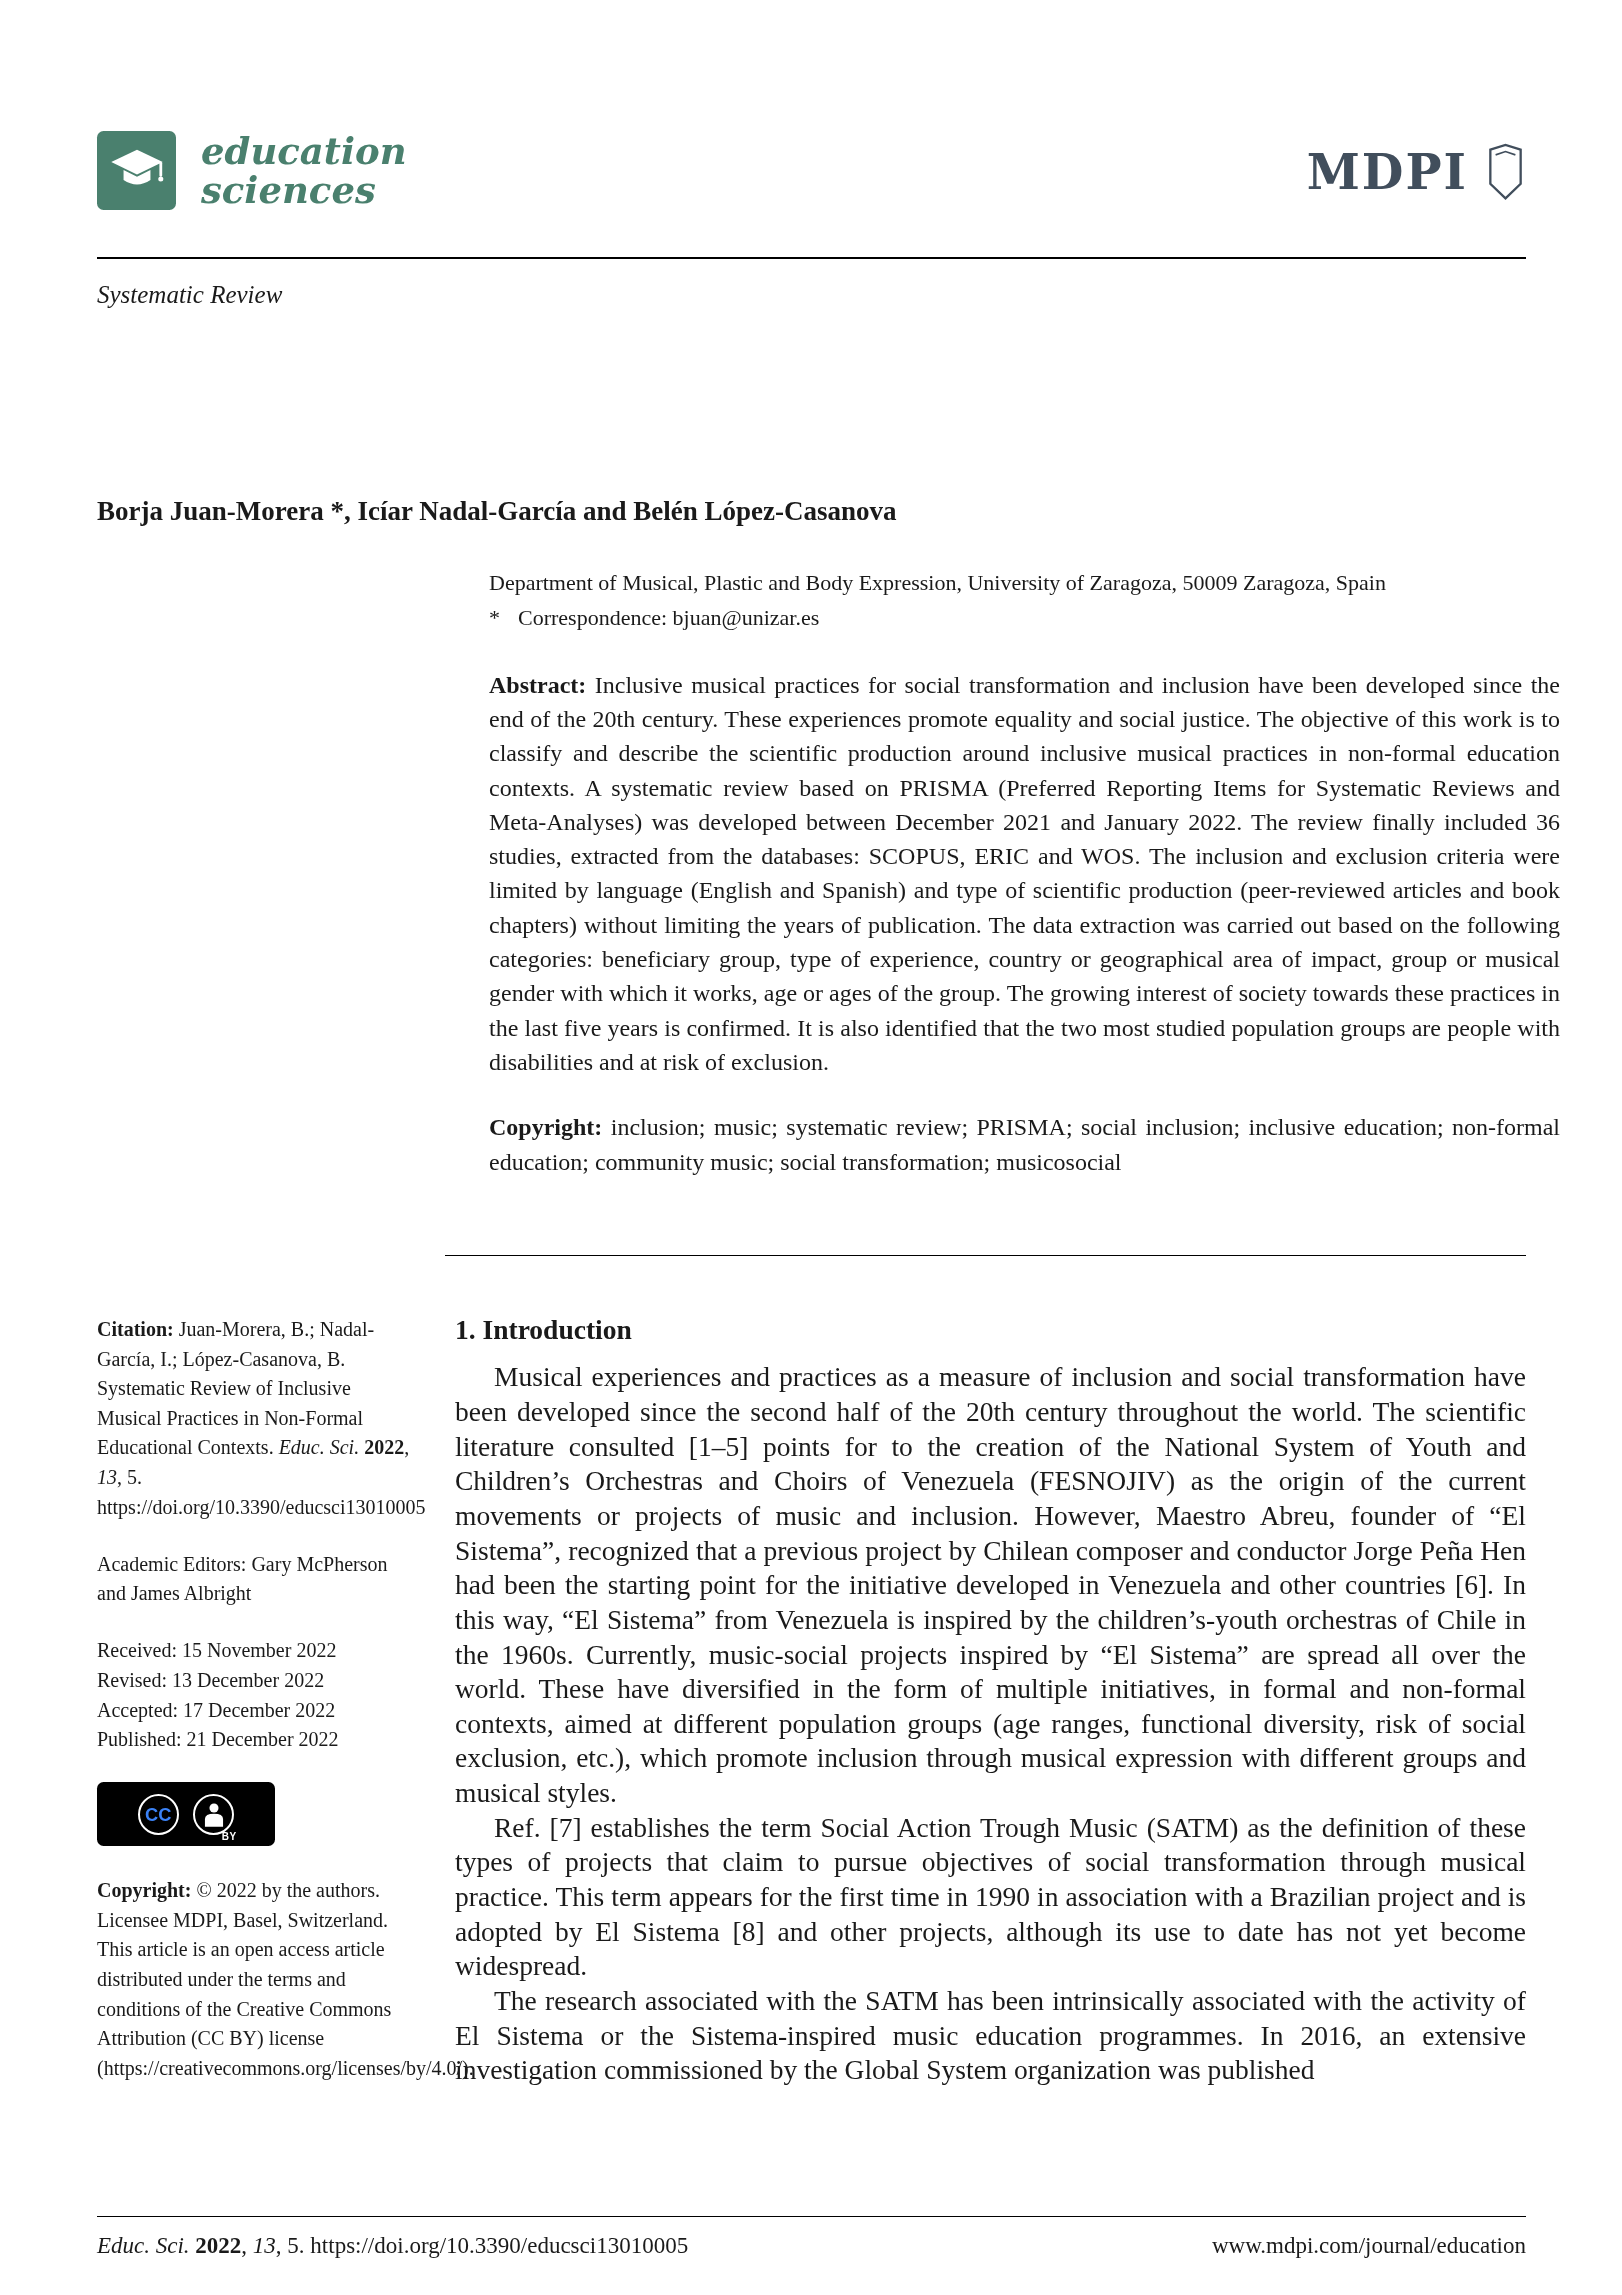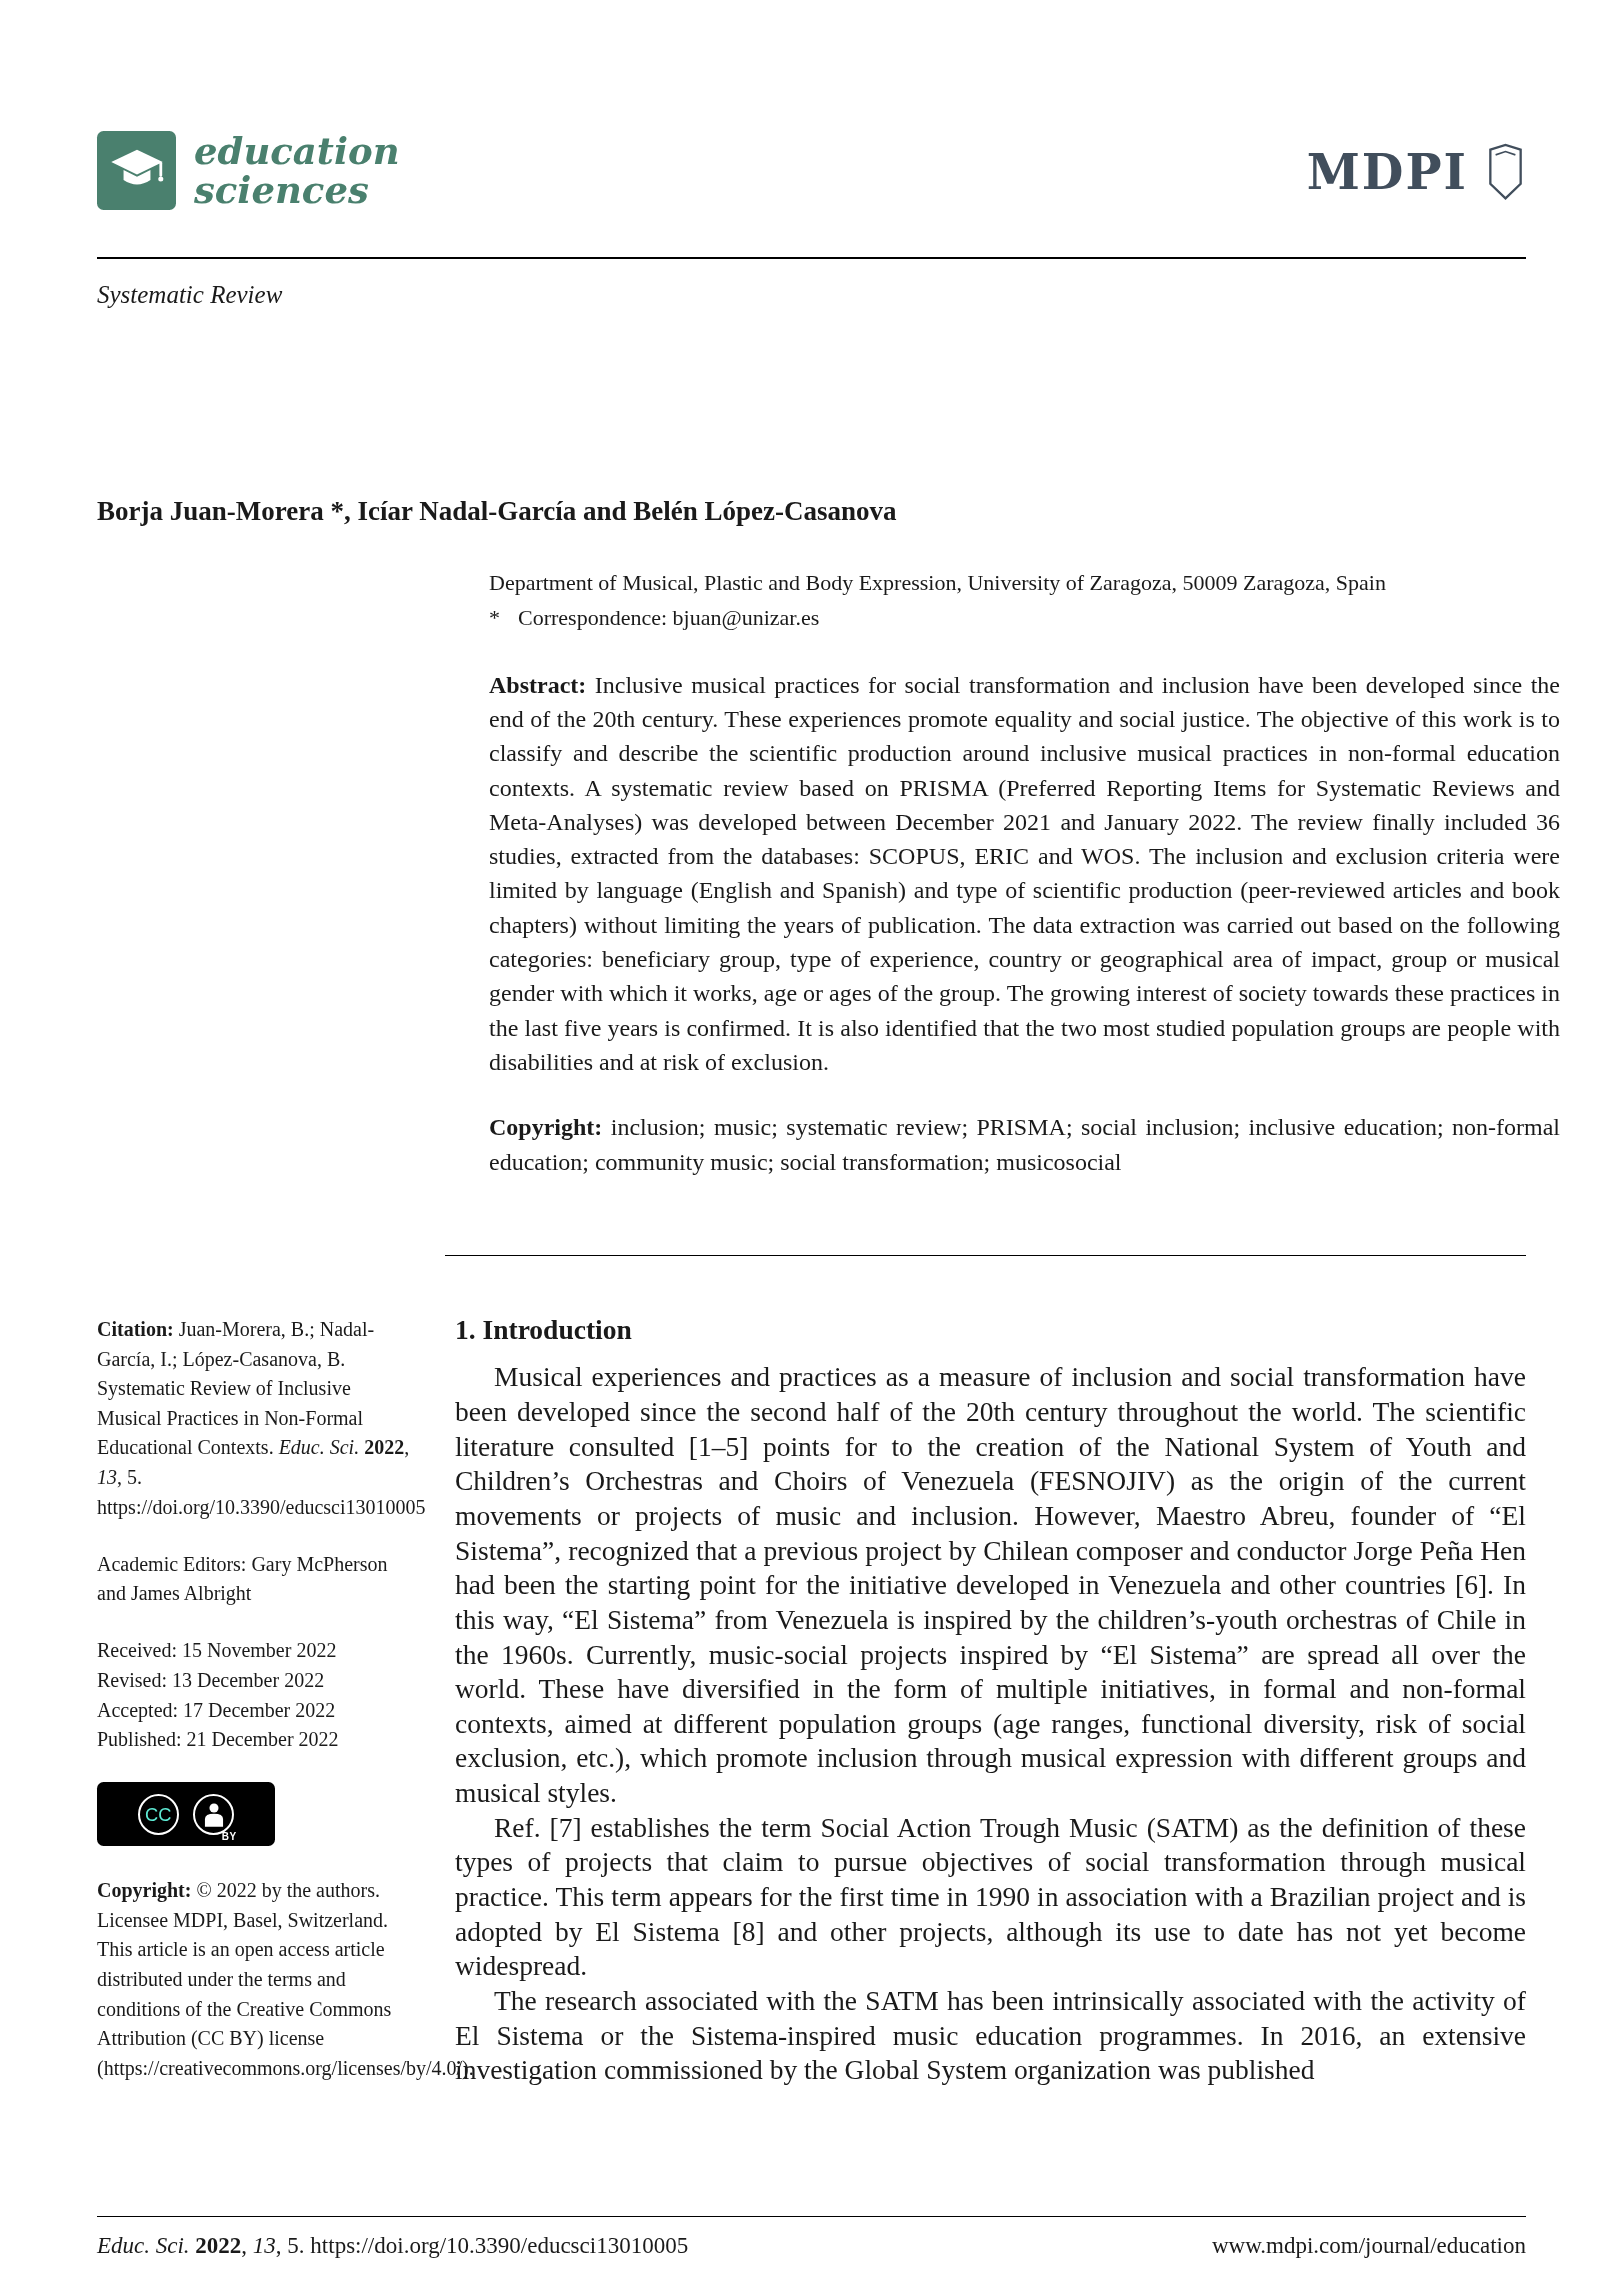--- a/index.html
+++ b/index.html
@@ -5,21 +5,21 @@
   * { box-sizing: border-box; }
   html,body { margin:0; padding:0; }
   body {
     width:1623px; height:2295px; background:#ffffff; position:relative;
     font-family:"Liberation Serif", serif; color:#1a1a1a;
     -webkit-font-smoothing:antialiased;
   }
   .page { position:absolute; inset:0; overflow:hidden; }
 
   
-  .journal-logo { position:absolute; left:97px; top:131px; display:flex; align-items:center; gap:18px; }
+  .journal-logo { position:absolute; left:97px; top:131px; display:flex; align-items:center; gap:25px; }
   .logo-box {
     width:79px; height:79px; background:var(--brand-green,#4A806E);
     border-radius:6.5px; display:flex; align-items:center; justify-content:center;
   }
   .logo-text {
     font-family:"DejaVu Serif", serif; font-style:italic; font-weight:bold;
     color:var(--brand-green,#4A806E); font-size:37px; line-height:1.04;
   }
   .mdpi-logo { position:absolute; right:97px; top:143px; display:flex; align-items:center; gap:17px; color:var(--mdpi-dark,#414E5C); }
   .mdpi-word { font-family:"DejaVu Serif", serif; font-weight:bold; font-size:48px; letter-spacing:2px; }
@@ -52,22 +52,22 @@
   .sidebar .block { margin:0 0 27.5px 0; }
   .sidebar .dates div { margin:0; }
 
   .cc-badge {
     width:178px; height:64px; background:#000; border-radius:6.5px;
     display:flex; align-items:center; justify-content:center; gap:14.4px;
     margin:2.6px 0 30px 0; position:relative;
   }
   .cc-circle {
     width:41px; height:41px; border:2.6px solid #fff; border-radius:50%;
-    color:#5eead4; display:flex; align-items:center; justify-content:center;
-    font-family:"Liberation Sans", sans-serif; font-weight:normal; font-size:18.3px;
+    color:#3b82f6; display:flex; align-items:center; justify-content:center;
+    font-family:"Liberation Sans", sans-serif; font-weight:bold; font-size:18.3px;
   }
   .cc-by-label {
     position:absolute; right:38px; bottom:1.3px; color:#fff;
     font-family:"Liberation Sans", sans-serif; font-weight:bold; font-size:10px; letter-spacing:0.7px;
   }
 
   
   .main-col { position:absolute; left:455px; top:1314px; width:1071px; }
   .main-col h2 { font-size:27.5px; font-weight:bold; margin:0 0 14.4px 0; }
   .main-col p { font-size:27.5px; line-height:1.26; text-align:justify; text-indent:39px; margin:0; }

